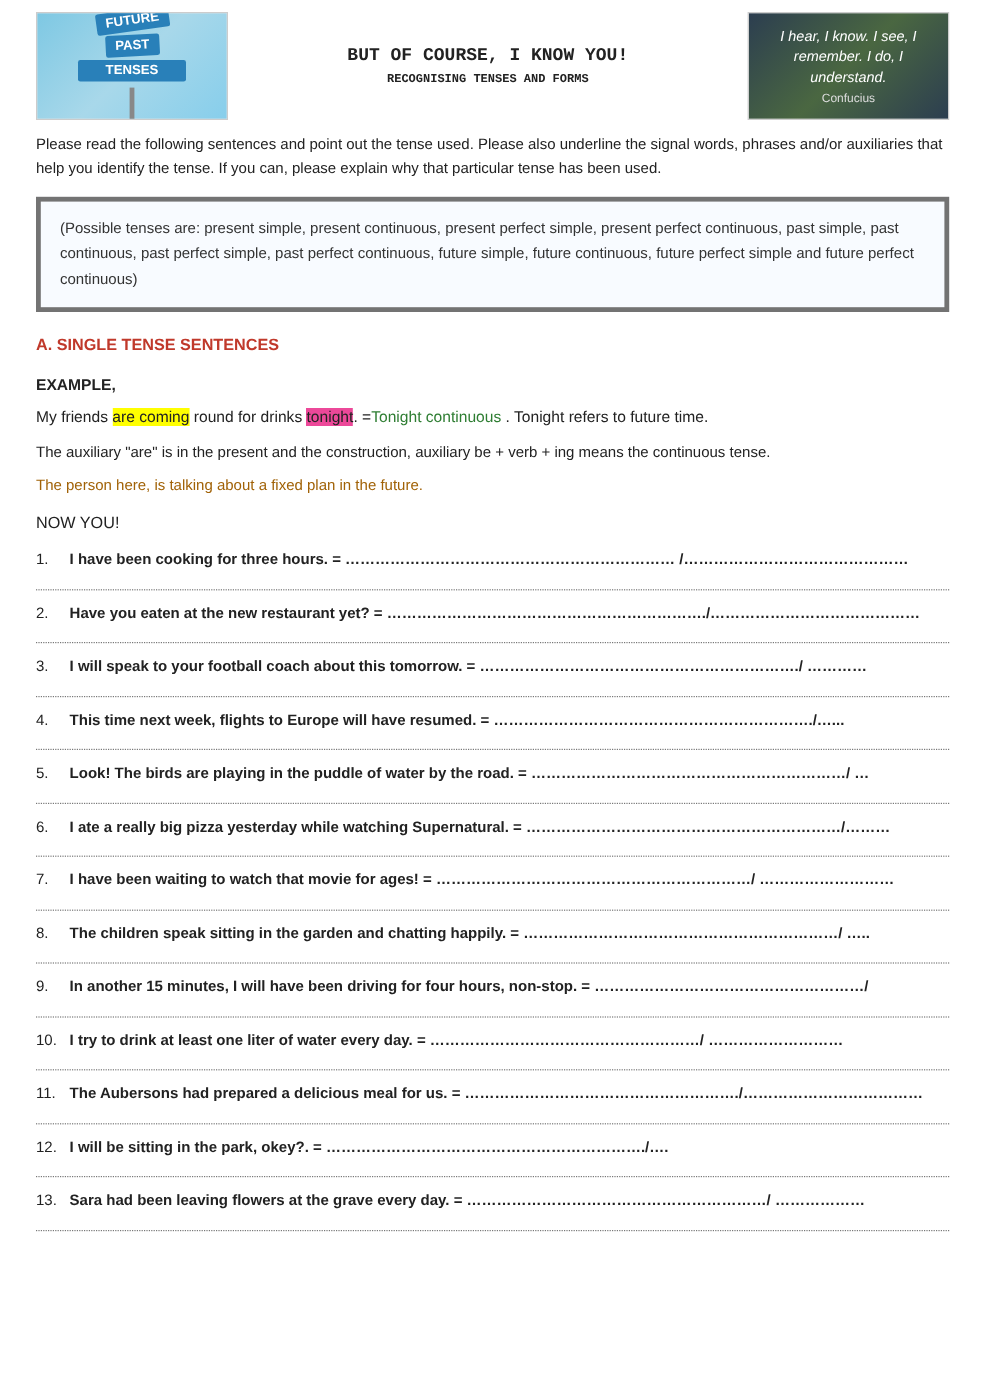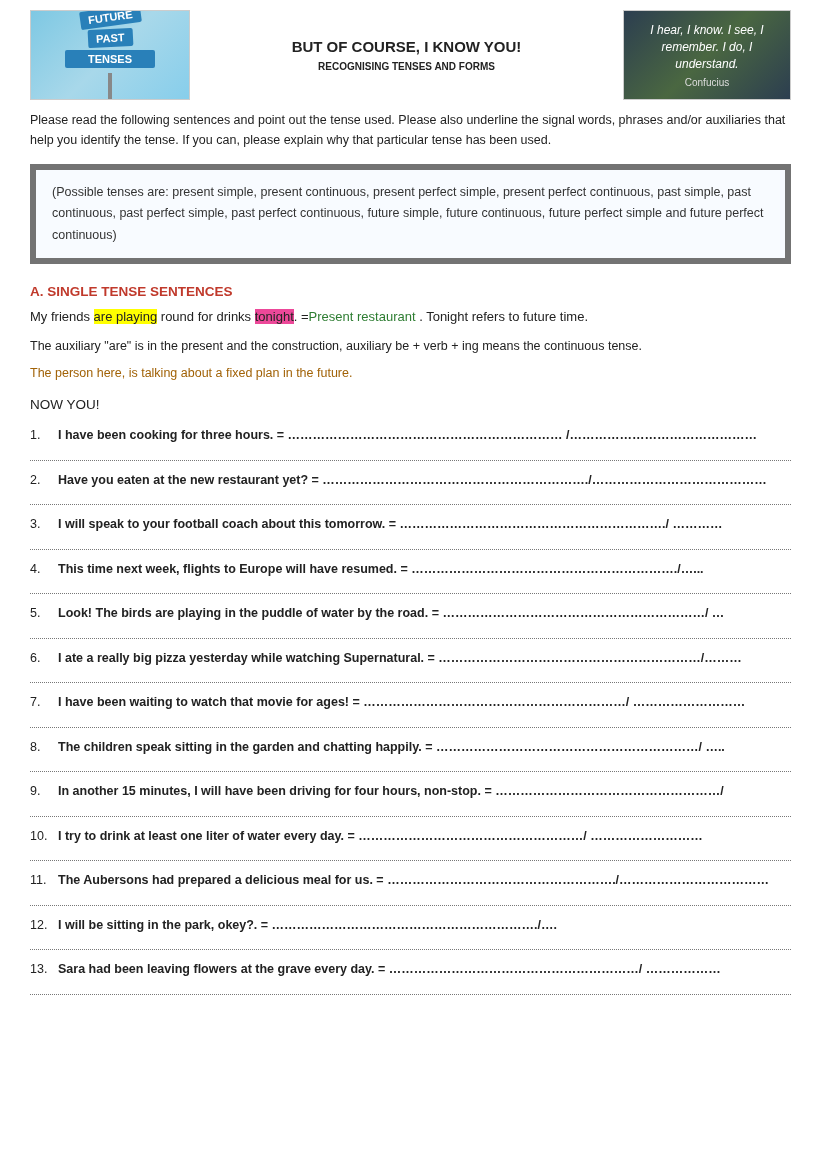--- a/index.html
+++ b/index.html
@@ -60,20 +60,21 @@
       width: 4px;
       height: 30px;
       background: #888;
       margin-top: 2px;
     }
 
     .header-center {
       text-align: center;
       flex: 1;
       padding: 0 15px;
+      font-family: Liberation Mono, monospace;
     }
     .header-center .title1 {
       font-size: 15px;
       font-weight: bold;
       margin-bottom: 6px;
     }
     .header-center .title2 {
       font-size: 10px;
       font-weight: bold;
     }
@@ -109,35 +110,35 @@
     
     .instructions {
       font-size: 12.5px;
       line-height: 1.6;
       margin-bottom: 14px;
       border-bottom: none;
     }
 
     
     .tense-box {
-      border: 6px solid #737373;
+      border: 4px solid #737373;
       padding: 12px 16px;
       margin-bottom: 20px;
       background: #f8fbff;
       font-size: 12.5px;
       line-height: 1.7;
       color: #333;
     }
 
     
     .section-header {
       color: #c0392b;
       font-weight: bold;
       font-size: 13.5px;
-      margin-bottom: 6px;
+      margin-bottom: 18px;
       margin-top: 10px;
     }
 
     
     .example-label {
       font-weight: bold;
       font-size: 13px;
       margin-bottom: 8px;
     }
 
@@ -240,23 +241,24 @@
   <div class="instructions">Please read the following sentences and point out the tense used. Please also underline the signal words, phrases and/or auxiliaries that help you identify the tense. If you can, please explain why that particular tense has been used.</div>
 
   <div class="tense-box">
     <span>(Possible tenses are: present simple, present continuous, present perfect simple, present perfect continuous, past simple, past continuous, past perfect simple, past perfect continuous, future simple, future continuous, future perfect simple and future perfect continuous)</span>
   </div>
 
   <div class="section-header">
     <span>A.  SINGLE TENSE SENTENCES</span>
   </div>
 
+  <div class="example-label">EXAMPLE,</div>
 
   <div class="example-sentence">
-    <span>My friends </span><span class="highlight-yellow">are playing</span><span> round for drinks </span><span class="highlight-orange">tonight</span><span>. =</span><span class="text-green">Present restaurant</span><span> .  Tonight refers to future time.</span>
+    <span>My friends </span><span class="highlight-yellow">are coming</span><span> round for drinks </span><span class="highlight-orange">tonight</span><span>. =</span><span class="text-green">Tonight continuous</span><span> .  Tonight refers to future time.</span>
   </div>
 
   <div class="example-explanation">The auxiliary "are" is in the present and the construction, auxiliary be + verb + ing means the continuous tense.</div>
 
   <div class="example-extra">The person here,  is talking about a fixed plan in the future.</div>
 
   <div class="now-you">NOW YOU!</div>
 
   <ol class="exercise-list">
   <li class="exercise-item">

